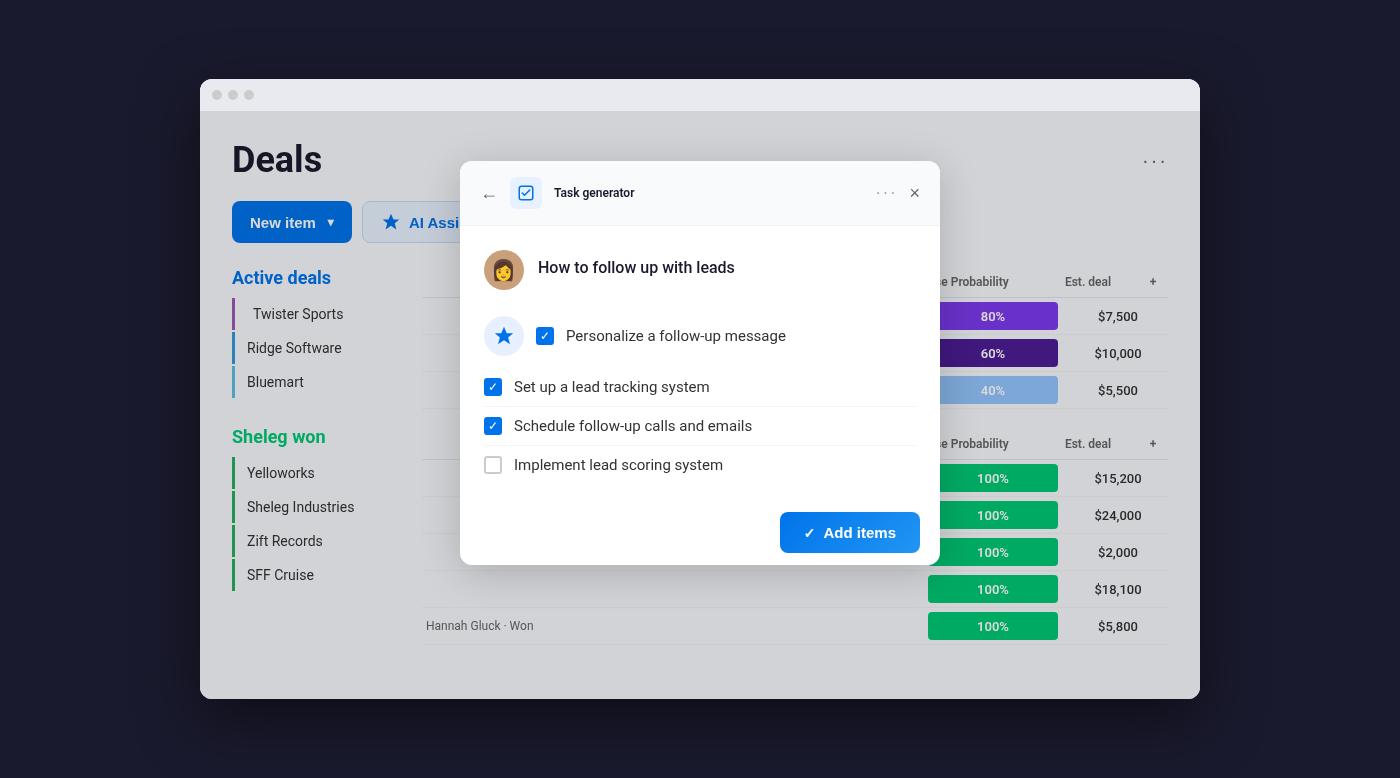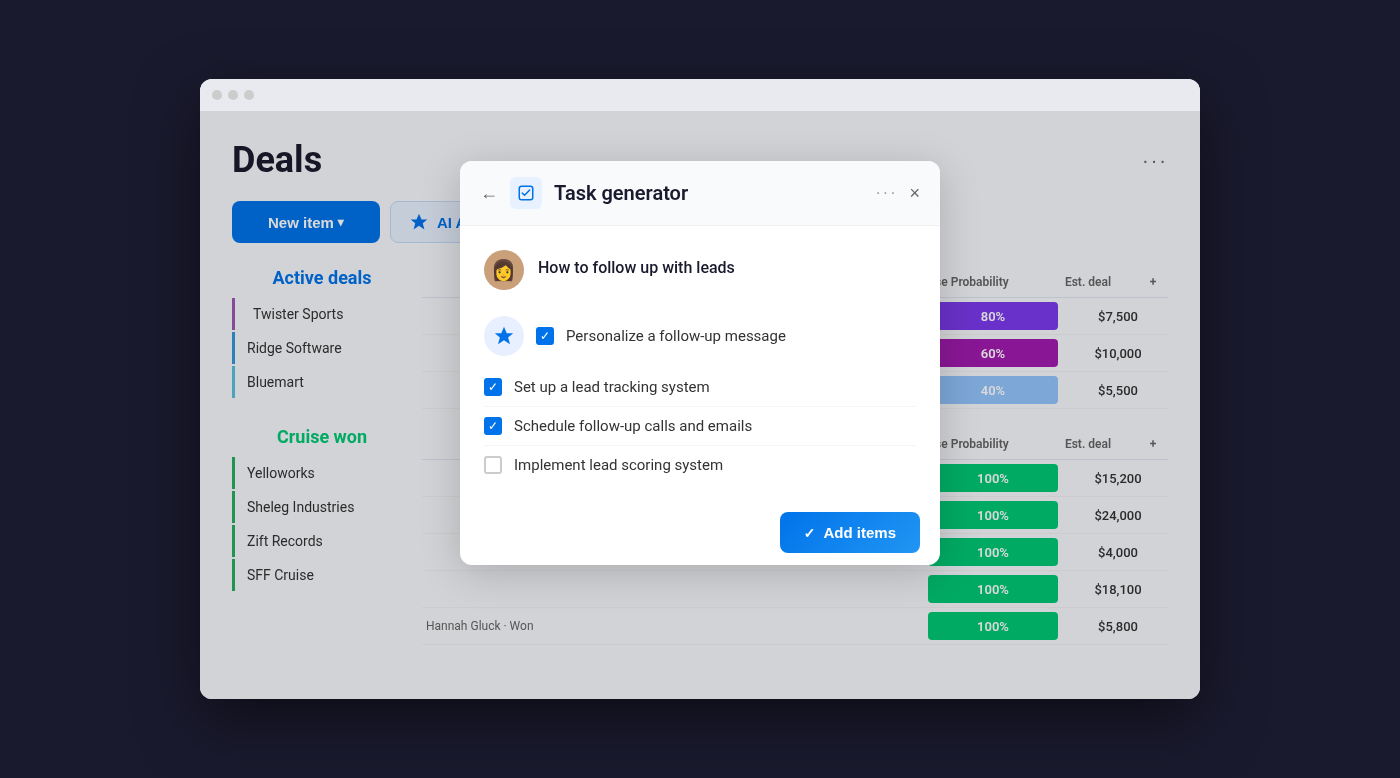--- a/index.html
+++ b/index.html
@@ -70,27 +70,27 @@
       display: flex;
       gap: 10px;
       margin-bottom: 24px;
     }
 
     .btn-new-item {
       background: #0073ea;
       color: white;
       border: none;
       border-radius: 8px;
-      padding: 10px 36px;
+      padding: 10px 18px;
       font-size: 15px;
       font-weight: 600;
       cursor: pointer;
       display: flex;
       align-items: center;
-      gap: 4px;
+      gap: 12px;
     }
 
     .btn-new-item .chevron {
       font-size: 12px;
     }
 
     .btn-ai {
       background: #e8f1ff;
       color: #0073ea;
       border: 1px solid #c5d9f7;
@@ -113,21 +113,20 @@
     .left-panel {
       width: 180px;
       flex-shrink: 0;
     }
 
     .section-label {
       font-size: 18px;
       font-weight: 700;
       color: #0073ea;
       margin-bottom: 10px;
-      text-align: center;
     }
 
     .section-label.green {
       color: #00c875;
     }
 
     .deal-list {
       list-style: none;
       margin-bottom: 28px;
     }
@@ -187,21 +186,21 @@
       display: flex;
       align-items: center;
       justify-content: center;
       color: white;
       font-weight: 600;
       font-size: 13px;
       margin: 0 10px;
     }
 
     .prob-80 { background: #7c3aed; }
-    .prob-60 { background: #a21caf; }
+    .prob-60 { background: #4c1d95; }
     .prob-40 { background: #93c5fd; }
     .prob-100 { background: #00c875; }
 
     .deal-value {
       width: 100px;
       text-align: center;
       font-size: 13px;
       color: #333;
       font-weight: 500;
     }
@@ -250,21 +249,21 @@
       border-radius: 6px;
       display: flex;
       align-items: center;
       justify-content: center;
       color: #0073ea;
       font-size: 16px;
     }
 
     .modal-title {
       flex: 1;
-      font-size: 20px;
+      font-size: 12px;
       font-weight: 600;
       color: #1a1a2e;
     }
 
     .modal-more-btn {
       background: none;
       border: none;
       cursor: pointer;
       color: #999;
       font-size: 16px;
@@ -425,21 +424,21 @@
     <div class="main-layout">
 
       <div class="left-panel">
         <div class="section-label">Active deals</div>
         <ul class="deal-list">
           <li class="deal-item active-1">Twister Sports</li>
           <li class="deal-item active-2">Ridge Software</li>
           <li class="deal-item active-3">Bluemart</li>
         </ul>
 
-        <div class="section-label green">Cruise won</div>
+        <div class="section-label green">Sheleg won</div>
         <ul class="deal-list">
           <li class="deal-item won-1">Yelloworks</li>
           <li class="deal-item won-2">Sheleg Industries</li>
           <li class="deal-item won-3">Zift Records</li>
           <li class="deal-item won-5">SFF Cruise</li>
         </ul>
       </div>
 
       <div class="right-panel">
 
@@ -492,21 +491,21 @@
             <div class="col-prob">
               <div class="prob-badge prob-100">100%</div>
             </div>
             <div class="deal-value">$24,000</div>
           </div>
           <div class="table-row">
             <div style="flex:1"></div>
             <div class="col-prob">
               <div class="prob-badge prob-100">100%</div>
             </div>
-            <div class="deal-value">$4,000</div>
+            <div class="deal-value">$2,000</div>
           </div>
           <div class="table-row">
             <div style="flex:1"></div>
             <div class="col-prob">
               <div class="prob-badge prob-100">100%</div>
             </div>
             <div class="deal-value">$18,100</div>
           </div>
           <div class="table-row">
             <div style="flex:1; font-size:12px; color:#666; padding-left:4px;">Hannah Gluck · Won</div>

